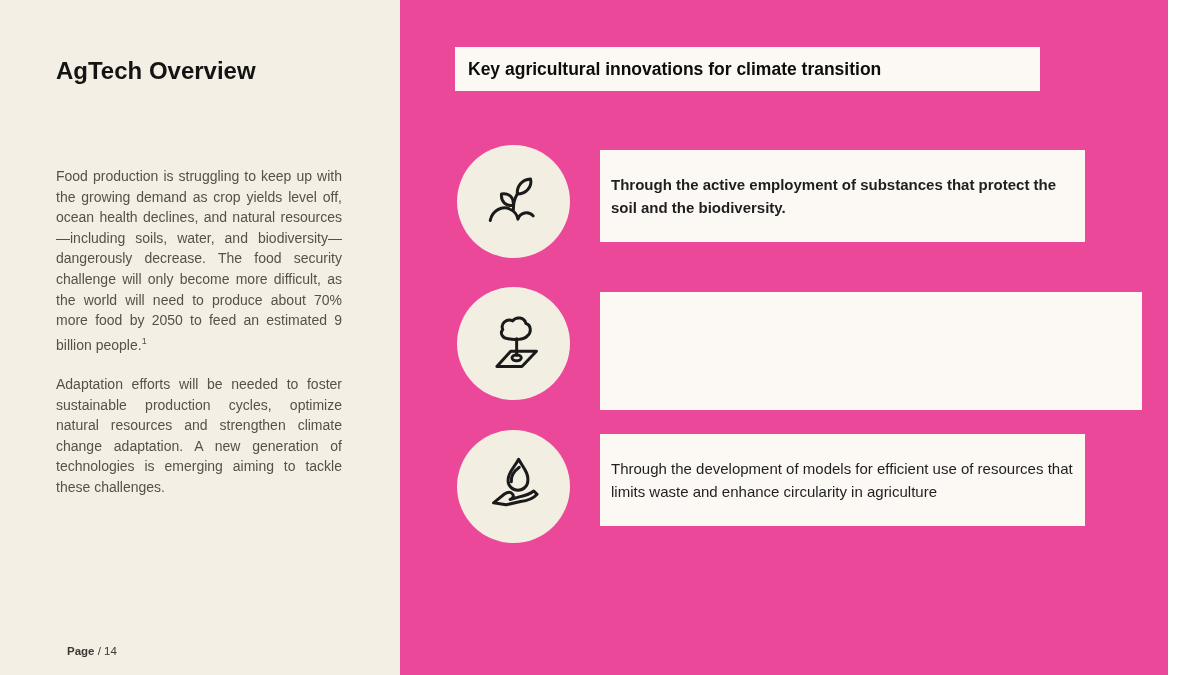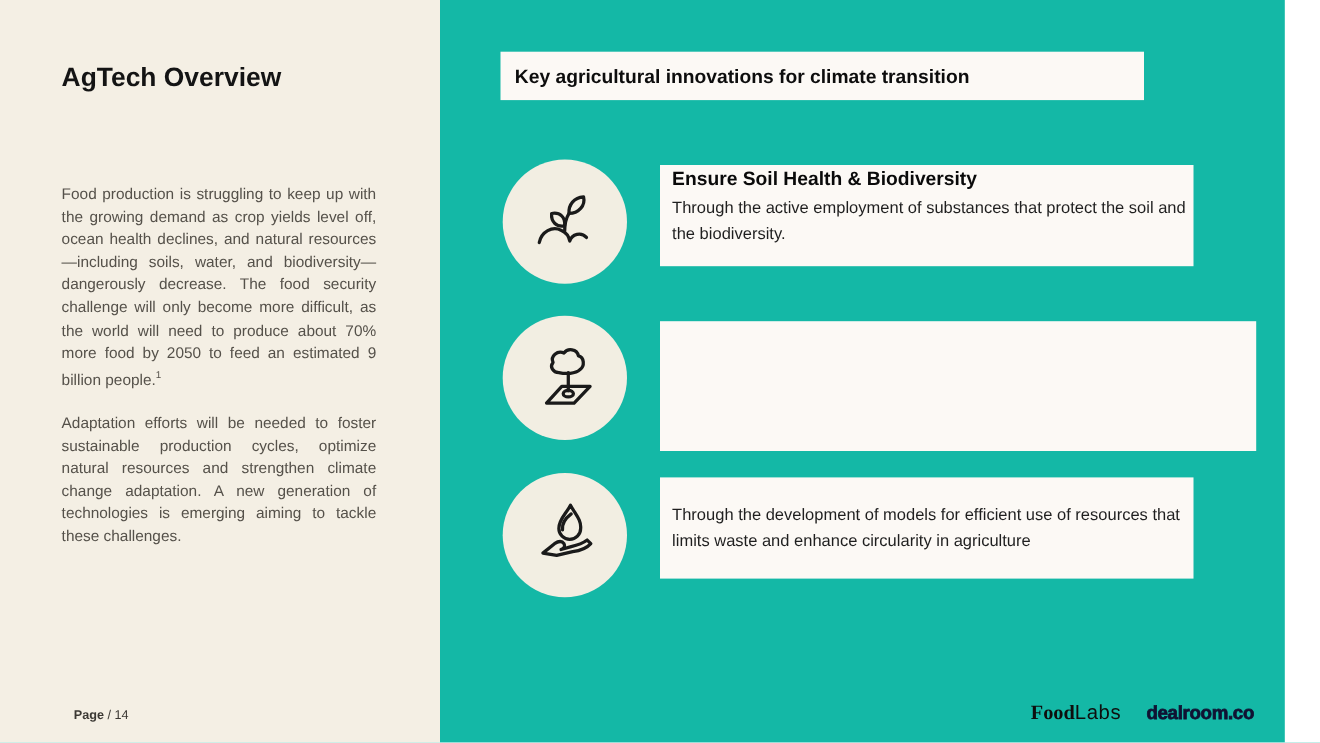--- a/index.html
+++ b/index.html
@@ -12,41 +12,41 @@
   .sidebar-inner { padding: 57px 0 0 56px; width: 343px; }
   .sidebar-title { font-size: 24px; font-weight: 800; color: #141414; letter-spacing: 0; }
   .sidebar-para { width: 286px; margin-top: 81px; font-size: 14px; line-height: 20.6px;
     color: #55514a; text-align: justify; text-justify: inter-word; }
   .sidebar-para.second { margin-top: 19px; }
   .sidebar-para sup { font-size: 9px; }
   .page-footer { position: absolute; left: 28px; bottom: 18px; font-size: 11.5px; color: #3b3833; }
   .page-footer .pg { font-weight: 700; padding-left: 39px; }
 
   
-  .main { position: relative; flex: 1; background: #14b8a6; padding-left: 12px; }
+  .main { position: relative; flex: 1; background: #ec4899; padding-left: 12px; }
   .faint-box { position: absolute; background: #fcf9f5; }
   .fb-heading { left: 55px; top: 47px; width: 585px; height: 44px; }
   .fb-item1 { left: 200px; top: 150px; width: 485px; height: 92px; }
   .fb-item2 { left: 200px; top: 292px; width: 542px; height: 118px; }
   .fb-item3 { left: 200px; top: 434px; width: 485px; height: 92px; }
 
   .main-heading { position: absolute; left: 68px; top: 59px; font-size: 17.5px;
     font-weight: 800; color: #0d0d0d; }
 
   .item-circle { position: absolute; left: 57px; width: 113px; height: 113px;
     border-radius: 50%; background: #f2eee2; display: flex; align-items: center;
     justify-content: center; }
   .c1 { top: 145px; } .c2 { top: 287px; } .c3 { top: 430px; }
   .item-circle svg { display: block; }
 
   .item-text { position: absolute; left: 211px; width: 540px; }
   .t1 { top: 151px; } .t2 { top: 303px; } .t3 { top: 445px; }
   .item-title { font-size: 17.5px; font-weight: 800; color: #0a0a0a; line-height: 22px; }
   .item-desc { font-size: 15px; line-height: 23px; color: #1f1f1f; max-width: 472px; }
-  .t1 .item-desc { margin-top: 5px; }
+  .t1 .item-desc { margin-top: 22px; font-weight: bold; }
   .t2 .item-desc { margin-top: 24px; }
   .t3 .item-desc { margin-top: 12px; }
 
   .source-row { position: absolute; left: 68px; bottom: 20px; display: flex;
     align-items: baseline; }
   .source-label { font-size: 10.5px; color: #3d3d3d; }
   .source-text { font-size: 11px; color: #141414; margin-left: 19px; }
 
   .logos { position: absolute; right: 28px; bottom: 15px; display: flex;
     align-items: baseline; gap: 23px; }
@@ -84,21 +84,20 @@
       <span>
         <svg width="66" height="66" viewBox="0 0 100 100" fill="none" stroke="#1a1a1a" stroke-width="4.5" stroke-linecap="round" stroke-linejoin="round">
           <path d="M14 78 C17 63 32 55 44 61 C51 64 55 70 56 76 C59 66 72 63 79 71"></path>
           <path d="M49 62 C49 52 50 46 55 38"></path>
           <path d="M49 55 C38 57 30 50 31 38 C43 36 50 43 49 55 Z"></path>
           <path d="M55 38 C54 26 62 16 75 15 C78 27 68 38 55 38 Z"></path>
         </svg>
       </span>
     </div>
     <div class="item-text t1">
-      <div class="item-title">Ensure Soil Health &amp; Biodiversity</div>
       <div class="item-desc">Through the active employment of substances that protect the soil and the biodiversity.</div>
     </div>
 
     <div class="item-circle c2">
       <span>
         <svg width="66" height="66" viewBox="0 0 100 100" fill="none" stroke="#1a1a1a" stroke-width="4.5" stroke-linecap="round" stroke-linejoin="round">
           <polygon points="24,84 45,61 84,61 62,84"></polygon>
           <path d="M54 42 L54 67"></path>
           <ellipse cx="54" cy="71" rx="7" ry="4.5"></ellipse>
           <path d="M41 42 C33 42 28 34 33 28 C29 19 39 11 48 15 C53 8 66 9 68 19 C76 21 77 33 70 38 C64 44 50 44 41 42 Z"></path>
@@ -113,19 +112,15 @@
           <path d="M46 42 C45 33 50 26 58 20"></path>
           <path d="M19 74 L35 61 Q44 55 48 61 Q51 66 44 69 L58 65 Q72 62 80 56 L85 61 Q77 70 60 72 L38 77 Z"></path>
         </svg>
       </span>
     </div>
     <div class="item-text t3">
       <div class="item-desc">Through the development of models for efficient use of resources that limits waste and enhance circularity in agriculture</div>
     </div>
 
 
-    <div class="logos">
-      <span class="foodlabs"><span class="serif">Food</span><span class="sans">Labs</span></span>
-      <span class="dealroom">dealroom.co</span>
-    </div>
 
   </main>
 </div>
 
 </body></html>

